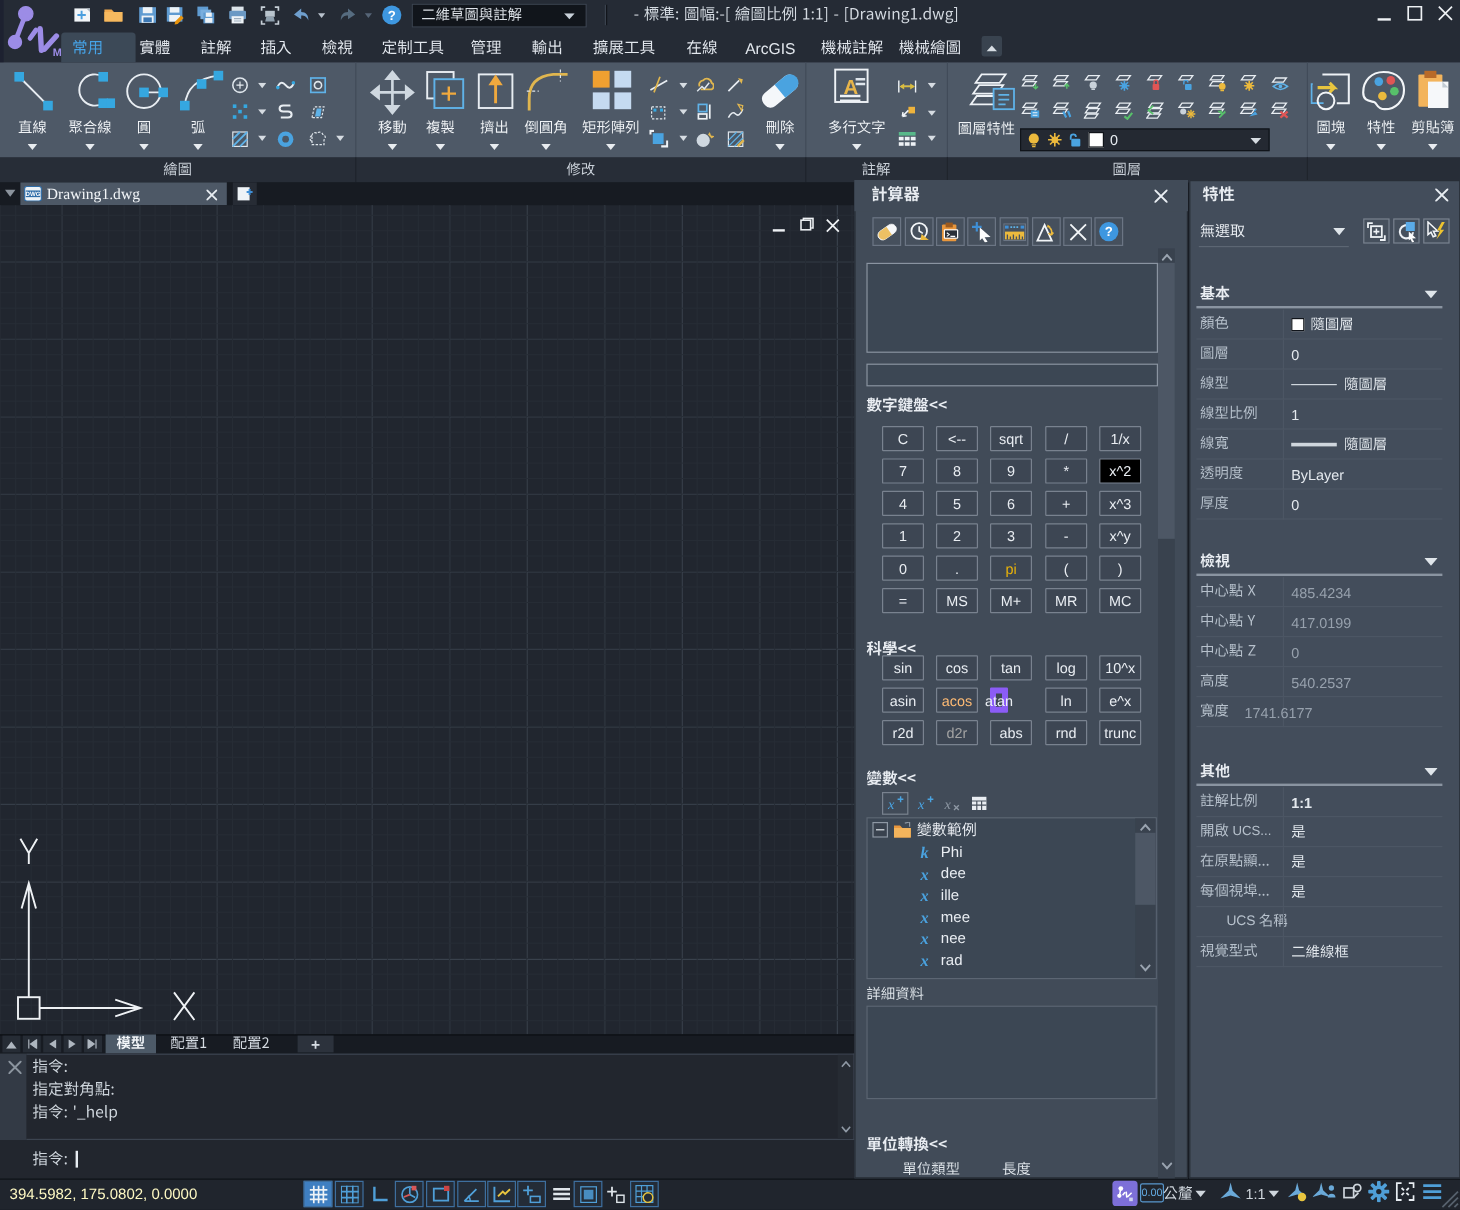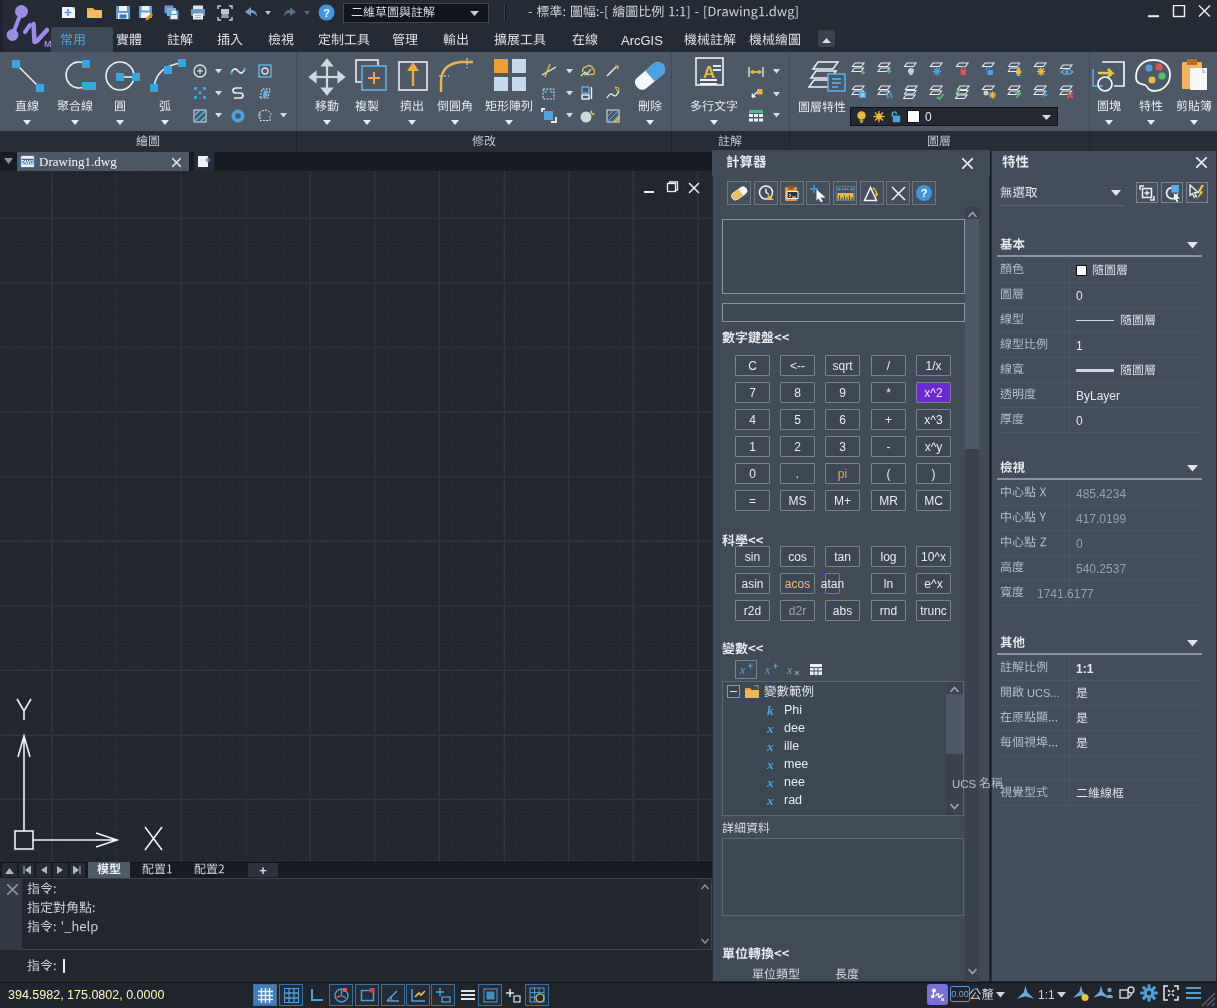--- a/index.html
+++ b/index.html
@@ -1140,21 +1140,21 @@
   </div>
 <div style="position:absolute;left:735px;top:355px;width:35px;height:21px;background:#3d4653;border:1px solid #79828f;color:#e9edf2;display:flex;align-items:center;justify-content:center;font-size:12px;font-family:'Liberation Sans'; border-radius:1px">C</div>
 <div style="position:absolute;left:780px;top:355px;width:35px;height:21px;background:#3d4653;border:1px solid #79828f;color:#e9edf2;display:flex;align-items:center;justify-content:center;font-size:12px;font-family:'Liberation Sans'; border-radius:1px">&lt;--</div>
 <div style="position:absolute;left:825px;top:355px;width:35px;height:21px;background:#3d4653;border:1px solid #79828f;color:#e9edf2;display:flex;align-items:center;justify-content:center;font-size:12px;font-family:'Liberation Sans'; border-radius:1px">sqrt</div>
 <div style="position:absolute;left:871px;top:355px;width:35px;height:21px;background:#3d4653;border:1px solid #79828f;color:#e9edf2;display:flex;align-items:center;justify-content:center;font-size:12px;font-family:'Liberation Sans'; border-radius:1px">/</div>
 <div style="position:absolute;left:916px;top:355px;width:35px;height:21px;background:#3d4653;border:1px solid #79828f;color:#e9edf2;display:flex;align-items:center;justify-content:center;font-size:12px;font-family:'Liberation Sans'; border-radius:1px">1/x</div>
 <div style="position:absolute;left:735px;top:382px;width:35px;height:21px;background:#3d4653;border:1px solid #79828f;color:#e9edf2;display:flex;align-items:center;justify-content:center;font-size:12px;font-family:'Liberation Sans'; border-radius:1px">7</div>
 <div style="position:absolute;left:780px;top:382px;width:35px;height:21px;background:#3d4653;border:1px solid #79828f;color:#e9edf2;display:flex;align-items:center;justify-content:center;font-size:12px;font-family:'Liberation Sans'; border-radius:1px">8</div>
 <div style="position:absolute;left:825px;top:382px;width:35px;height:21px;background:#3d4653;border:1px solid #79828f;color:#e9edf2;display:flex;align-items:center;justify-content:center;font-size:12px;font-family:'Liberation Sans'; border-radius:1px">9</div>
 <div style="position:absolute;left:871px;top:382px;width:35px;height:21px;background:#3d4653;border:1px solid #79828f;color:#e9edf2;display:flex;align-items:center;justify-content:center;font-size:12px;font-family:'Liberation Sans'; border-radius:1px">*</div>
-<div style="position:absolute;left:916px;top:382px;width:35px;height:21px;background:#6d28d9;border:1px solid #79828f;color:#e9edf2;display:flex;align-items:center;justify-content:center;font-size:12px;font-family:'Liberation Sans'; border-radius:1px">x^2</div>
+<div style="position:absolute;left:916px;top:382px;width:35px;height:21px;background:#000000;border:1px solid #79828f;color:#e9edf2;display:flex;align-items:center;justify-content:center;font-size:12px;font-family:'Liberation Sans'; border-radius:1px">x^2</div>
 <div style="position:absolute;left:735px;top:409px;width:35px;height:21px;background:#3d4653;border:1px solid #79828f;color:#e9edf2;display:flex;align-items:center;justify-content:center;font-size:12px;font-family:'Liberation Sans'; border-radius:1px">4</div>
 <div style="position:absolute;left:780px;top:409px;width:35px;height:21px;background:#3d4653;border:1px solid #79828f;color:#e9edf2;display:flex;align-items:center;justify-content:center;font-size:12px;font-family:'Liberation Sans'; border-radius:1px">5</div>
 <div style="position:absolute;left:825px;top:409px;width:35px;height:21px;background:#3d4653;border:1px solid #79828f;color:#e9edf2;display:flex;align-items:center;justify-content:center;font-size:12px;font-family:'Liberation Sans'; border-radius:1px">6</div>
 <div style="position:absolute;left:871px;top:409px;width:35px;height:21px;background:#3d4653;border:1px solid #79828f;color:#e9edf2;display:flex;align-items:center;justify-content:center;font-size:12px;font-family:'Liberation Sans'; border-radius:1px">+</div>
 <div style="position:absolute;left:916px;top:409px;width:35px;height:21px;background:#3d4653;border:1px solid #79828f;color:#e9edf2;display:flex;align-items:center;justify-content:center;font-size:12px;font-family:'Liberation Sans'; border-radius:1px">x^3</div>
 <div style="position:absolute;left:735px;top:436px;width:35px;height:21px;background:#3d4653;border:1px solid #79828f;color:#e9edf2;display:flex;align-items:center;justify-content:center;font-size:12px;font-family:'Liberation Sans'; border-radius:1px">1</div>
 <div style="position:absolute;left:780px;top:436px;width:35px;height:21px;background:#3d4653;border:1px solid #79828f;color:#e9edf2;display:flex;align-items:center;justify-content:center;font-size:12px;font-family:'Liberation Sans'; border-radius:1px">2</div>
 <div style="position:absolute;left:825px;top:436px;width:35px;height:21px;background:#3d4653;border:1px solid #79828f;color:#e9edf2;display:flex;align-items:center;justify-content:center;font-size:12px;font-family:'Liberation Sans'; border-radius:1px">3</div>
 <div style="position:absolute;left:871px;top:436px;width:35px;height:21px;background:#3d4653;border:1px solid #79828f;color:#e9edf2;display:flex;align-items:center;justify-content:center;font-size:12px;font-family:'Liberation Sans'; border-radius:1px">-</div>
 <div style="position:absolute;left:916px;top:436px;width:35px;height:21px;background:#3d4653;border:1px solid #79828f;color:#e9edf2;display:flex;align-items:center;justify-content:center;font-size:12px;font-family:'Liberation Sans'; border-radius:1px">x^y</div>
@@ -1180,21 +1180,21 @@
       </svg>
     </div>
   </div>
 <div style="position:absolute;left:735px;top:546px;width:35px;height:21px;background:#3d4653;border:1px solid #79828f;color:#e9edf2;display:flex;align-items:center;justify-content:center;font-size:12px;font-family:'Liberation Sans'; border-radius:1px">sin</div>
 <div style="position:absolute;left:780px;top:546px;width:35px;height:21px;background:#3d4653;border:1px solid #79828f;color:#e9edf2;display:flex;align-items:center;justify-content:center;font-size:12px;font-family:'Liberation Sans'; border-radius:1px">cos</div>
 <div style="position:absolute;left:825px;top:546px;width:35px;height:21px;background:#3d4653;border:1px solid #79828f;color:#e9edf2;display:flex;align-items:center;justify-content:center;font-size:12px;font-family:'Liberation Sans'; border-radius:1px">tan</div>
 <div style="position:absolute;left:871px;top:546px;width:35px;height:21px;background:#3d4653;border:1px solid #79828f;color:#e9edf2;display:flex;align-items:center;justify-content:center;font-size:12px;font-family:'Liberation Sans'; border-radius:1px">log</div>
 <div style="position:absolute;left:916px;top:546px;width:35px;height:21px;background:#3d4653;border:1px solid #79828f;color:#e9edf2;display:flex;align-items:center;justify-content:center;font-size:12px;font-family:'Liberation Sans'; border-radius:1px">10^x</div>
 <div style="position:absolute;left:735px;top:573px;width:35px;height:21px;background:#3d4653;border:1px solid #79828f;color:#e9edf2;display:flex;align-items:center;justify-content:center;font-size:12px;font-family:'Liberation Sans'; border-radius:1px">asin</div>
 <div style="position:absolute;left:780px;top:573px;width:35px;height:21px;background:#3d4653;border:1px solid #79828f;color:#fdba74;display:flex;align-items:center;justify-content:center;font-size:12px;font-family:Liberation Sans, sans-serif; border-radius:1px">acos</div>
-<div style="position:absolute;left:825px;top:573px;width:15px;height:21px;background:#3d4653;border:1px solid #8b5cf6;color:#e9edf2;display:flex;align-items:center;justify-content:center;font-size:12px;font-family:'Liberation Sans'; border-radius:1px">atan</div>
+<div style="position:absolute;left:825px;top:573px;width:15px;height:21px;background:#3d4653;border:5px solid #8b5cf6;color:#e9edf2;display:flex;align-items:center;justify-content:center;font-size:12px;font-family:'Liberation Sans'; border-radius:1px">atan</div>
 <div style="position:absolute;left:871px;top:573px;width:35px;height:21px;background:#3d4653;border:1px solid #79828f;color:#e9edf2;display:flex;align-items:center;justify-content:center;font-size:12px;font-family:'Liberation Sans'; border-radius:1px">ln</div>
 <div style="position:absolute;left:916px;top:573px;width:35px;height:21px;background:#3d4653;border:1px solid #79828f;color:#e9edf2;display:flex;align-items:center;justify-content:center;font-size:12px;font-family:'Liberation Sans'; border-radius:1px">e^x</div>
 <div style="position:absolute;left:735px;top:600px;width:35px;height:21px;background:#3d4653;border:1px solid #79828f;color:#e9edf2;display:flex;align-items:center;justify-content:center;font-size:12px;font-family:'Liberation Sans'; border-radius:1px">r2d</div>
 <div style="position:absolute;left:780px;top:600px;width:35px;height:21px;background:#3d4653;border:1px solid #79828f;color:#a3a3a3;display:flex;align-items:center;justify-content:center;font-size:12px;font-family:'Liberation Sans'; border-radius:1px">d2r</div>
 <div style="position:absolute;left:825px;top:600px;width:35px;height:21px;background:#3d4653;border:1px solid #79828f;color:#e9edf2;display:flex;align-items:center;justify-content:center;font-size:12px;font-family:'Liberation Sans'; border-radius:1px">abs</div>
 <div style="position:absolute;left:871px;top:600px;width:35px;height:21px;background:#3d4653;border:1px solid #79828f;color:#e9edf2;display:flex;align-items:center;justify-content:center;font-size:12px;font-family:'Liberation Sans'; border-radius:1px">rnd</div>
 <div style="position:absolute;left:916px;top:600px;width:35px;height:21px;background:#3d4653;border:1px solid #79828f;color:#e9edf2;display:flex;align-items:center;justify-content:center;font-size:12px;font-family:'Liberation Sans'; border-radius:1px">trunc</div>
 <div style="position:absolute;left:722px;top:642px;width:100px;height:16px;">
     <div style="display:flex">
       <svg width="26" height="14.6" viewBox="0 0 26 14.6" style="display:block;overflow:visible" fill="#e9edf2">
@@ -1593,21 +1593,21 @@
       <use href="#g2e" transform="translate(54.7 10.3) scale(0.01200 -0.01200)"></use>
     </svg>
   </div>
 <div style="position:absolute;left:1069px;top:731px;width:1px;height:25px;background:#4c5664"></div>
 <div style="position:absolute;left:997px;top:755px;width:205px;height:1px;background:#4c5664"></div>
 <div style="position:absolute;left:1076px;top:736px;width:125px;height:15px;display:flex;align-items:center">
     <svg width="12" height="13.4" viewBox="0 0 12 13.4" style="display:block;overflow:visible" fill="#e4e9ee">
       <use href="#g662f" transform="translate(0.0 10.3) scale(0.01200 -0.01200)"></use>
     </svg>
   </div>
-<div style="position:absolute;left:952px;top:761px;width:76px;height:14px;margin-top:16px;">
+<div style="position:absolute;left:1022px;top:761px;width:76px;height:14px;">
     <div style="display:flex;align-items:center">
       <span style="color:#b7c1cc;font-size:11.5px;font-family:'Liberation Sans'">UCS&nbsp;</span>
       <svg width="24" height="13.4" viewBox="0 0 24 13.4" style="display:block;overflow:visible" fill="#b7c1cc">
         <use href="#g540d" transform="translate(0.0 10.3) scale(0.01200 -0.01200)"></use>
         <use href="#g7a31" transform="translate(12.0 10.3) scale(0.01200 -0.01200)"></use>
       </svg>
     </div>
   </div>
 <div style="position:absolute;left:1069px;top:756px;width:1px;height:25px;background:#4c5664"></div>
 <div style="position:absolute;left:997px;top:780px;width:205px;height:1px;background:#4c5664"></div>

